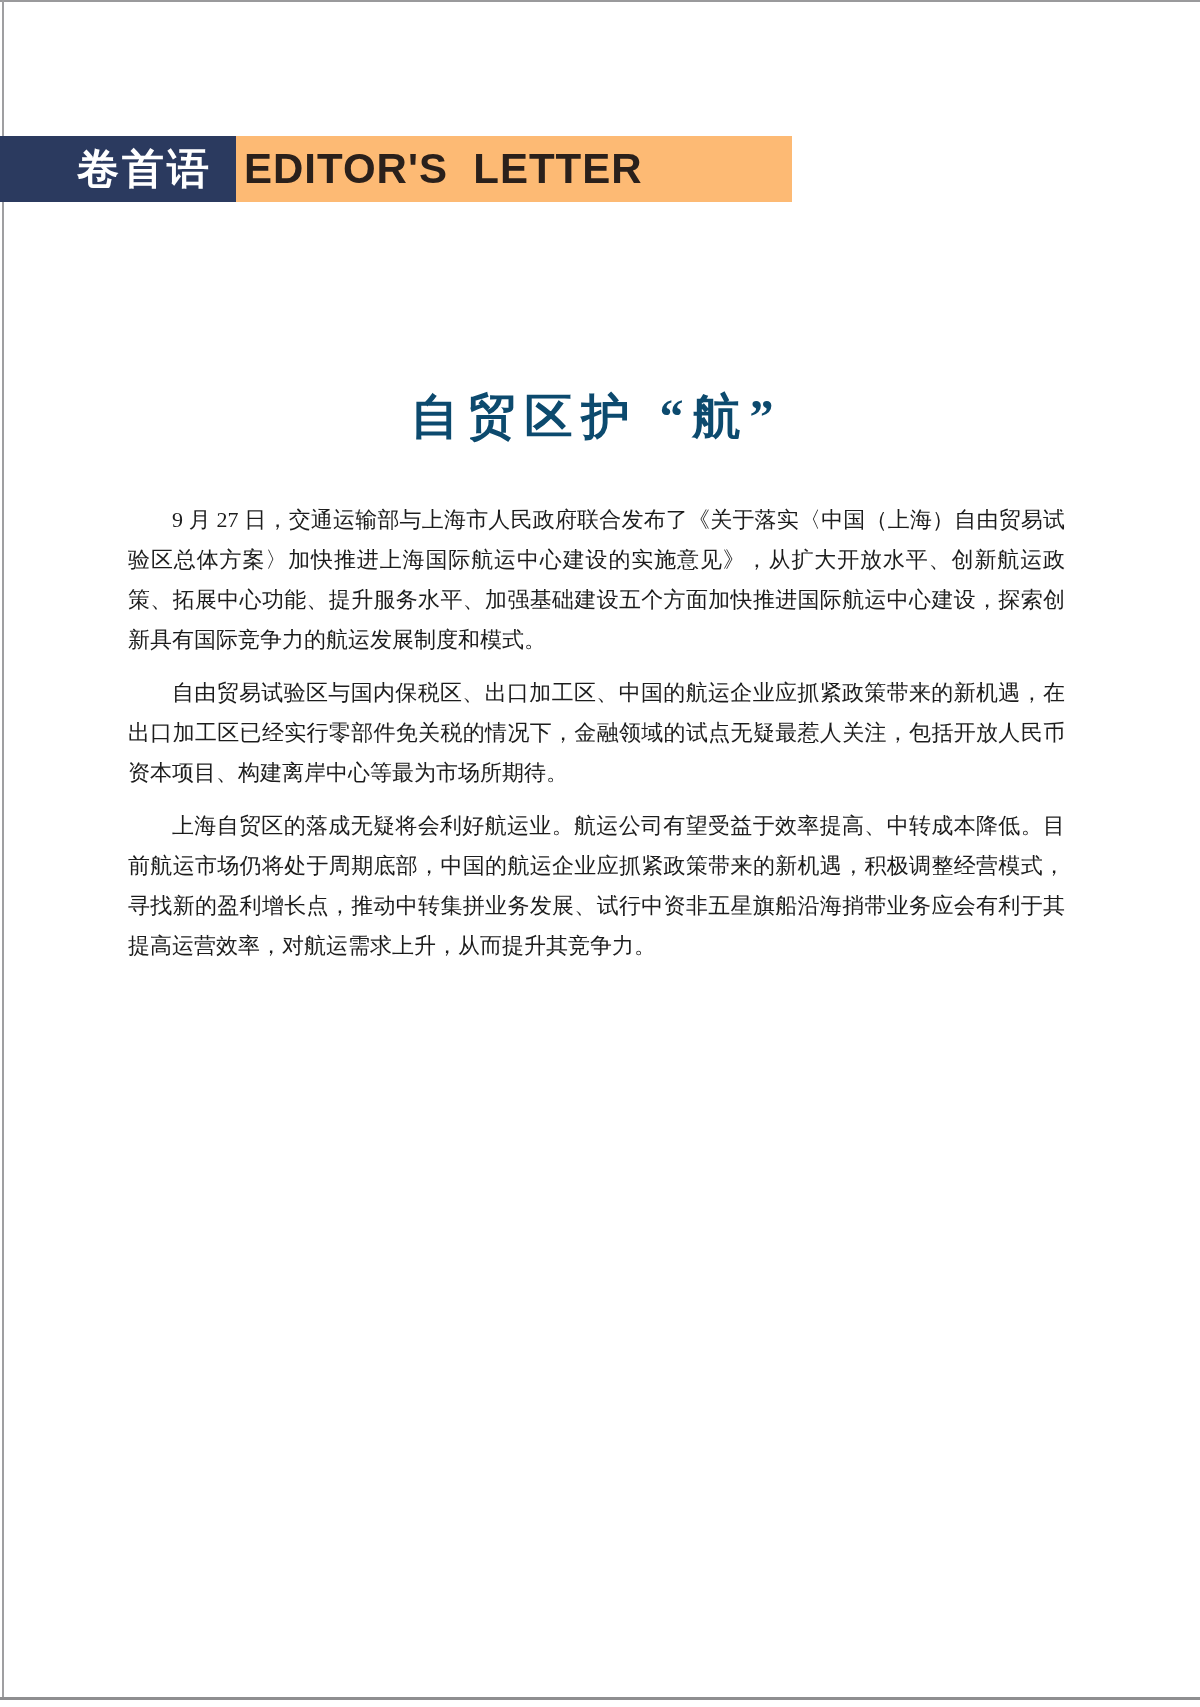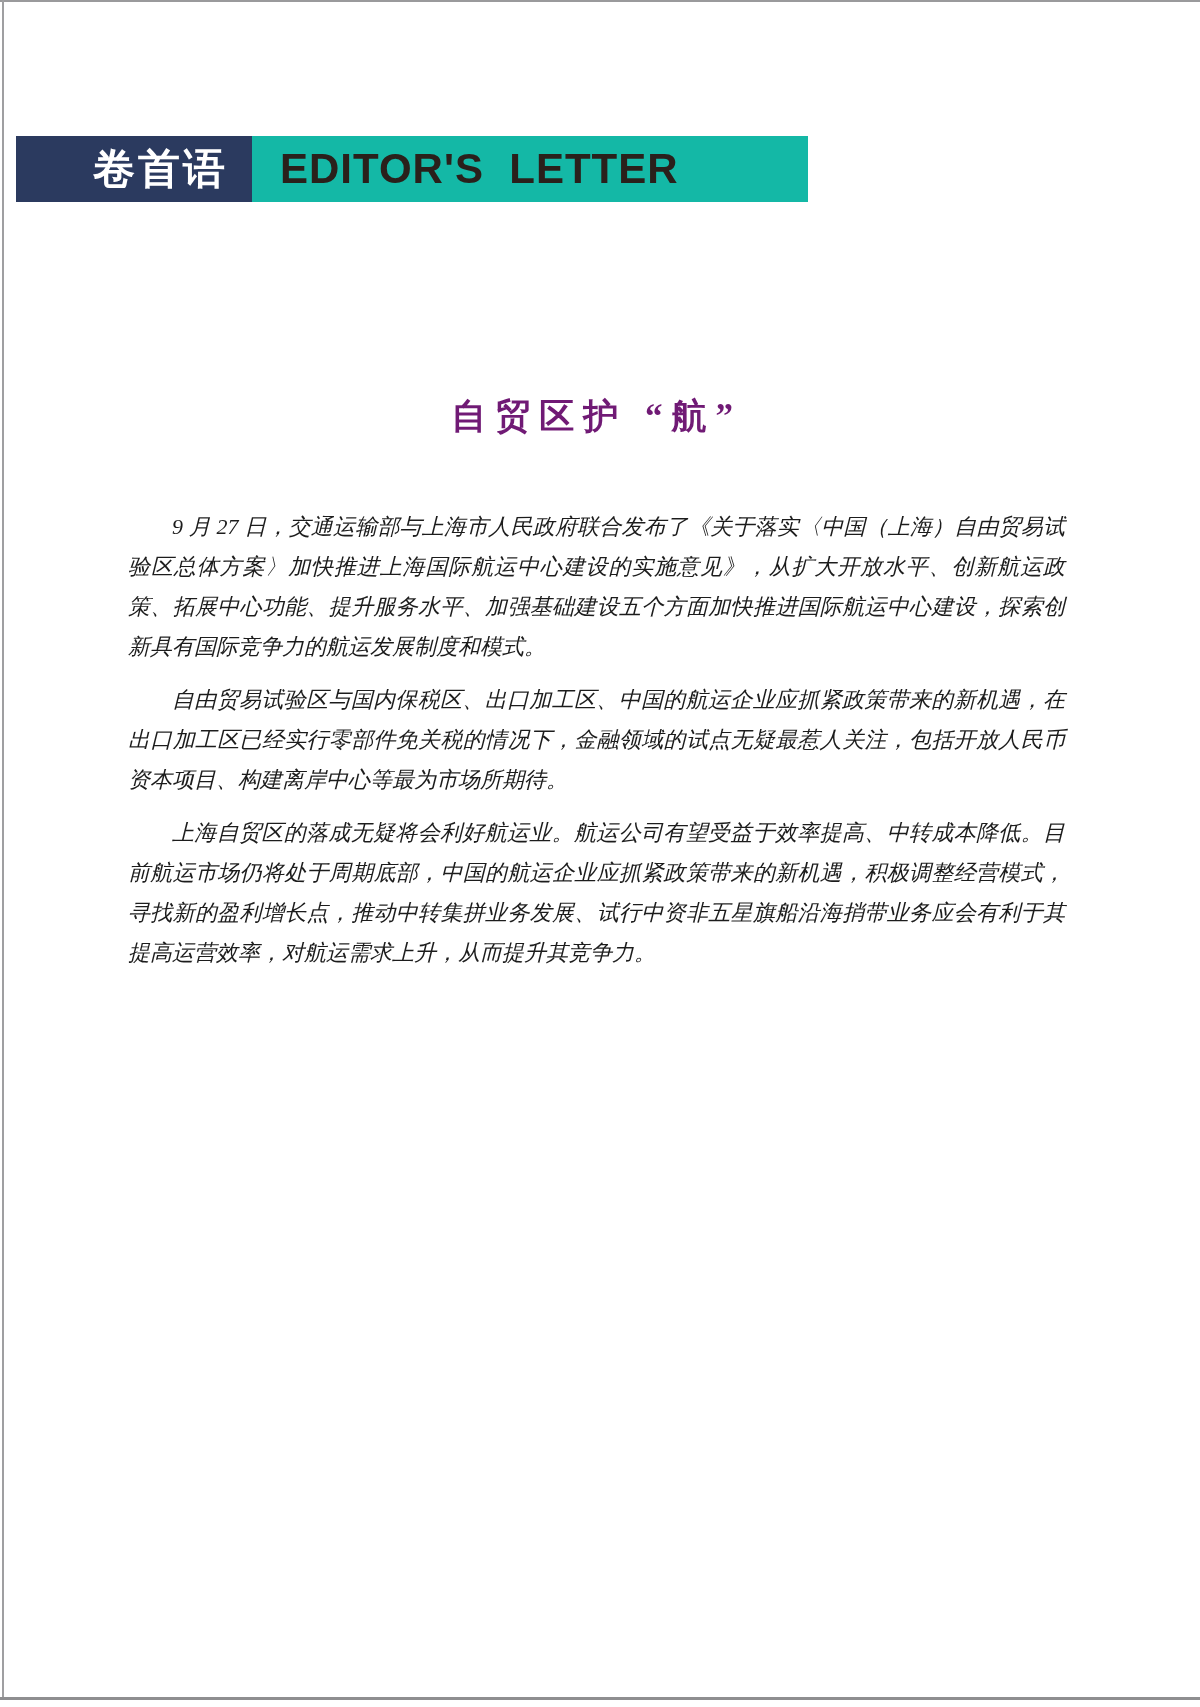--- a/index.html
+++ b/index.html
@@ -24,67 +24,66 @@
   .edge-left {
     position: absolute; top: 0; left: 2px; width: 2px; height: 1699px;
     background: #9f9fa1;
   }
   .edge-bottom {
     position: absolute; top: 1697px; left: 0; width: 1200px; height: 3px;
     background: #8e8e90;
   }
   
   .header {
-    position: absolute; top: 136px; left: 16px; height: 46px;
+    position: absolute; top: 136px; left: 0; height: 46px;
     display: flex; flex-direction: row;
   }
   .header-cn {
     width: 236px; height: 66px;
     background: #2b3a5f;
     color: #ffffff;
     display: flex; align-items: center; justify-content: flex-end;
     box-sizing: border-box; padding-right: 24px;
     font-family: "Liberation Sans", sans-serif;
     font-weight: bold; font-size: 42px; letter-spacing: 3px;
     line-height: 1;
   }
   .header-en {
     width: 556px; height: 66px;
-    background: #14b8a6;
+    background: #fdba74;
     color: #2a201b;
     display: flex; align-items: center;
-    box-sizing: border-box; padding-left: 28px;
+    box-sizing: border-box; padding-left: 8px;
     font-family: "Liberation Sans", sans-serif;
     font-weight: bold; font-size: 42px; letter-spacing: 1px;
     line-height: 1;
     white-space: pre;
   }
   
   .article-title {
     position: absolute; top: 386px; left: 128px; width: 937px;
     text-align: center;
     font-family: "Liberation Serif", serif;
     font-weight: bold;
-    font-size: 35px;
+    font-size: 48px;
     letter-spacing: 9px;
-    color: #701a75;
+    color: #0c4a6e;
     line-height: 62px;
     white-space: pre;
   }
   
   .article-body {
     position: absolute; top: 496px; left: 128px; width: 937px;
     font-size: 22px;
     line-height: 40px;
     text-align: justify;
   }
   .article-body p {
-    margin: 11px 0 13px 0;
+    margin: 4px 0 13px 0;
     text-indent: 2em;
-    font-style: italic;
   }
 </style>
 </head>
 <body>
 
 <div class="page">
 
   <div class="edge-top"></div>
   <div class="edge-left"></div>
   <div class="edge-bottom"></div>

